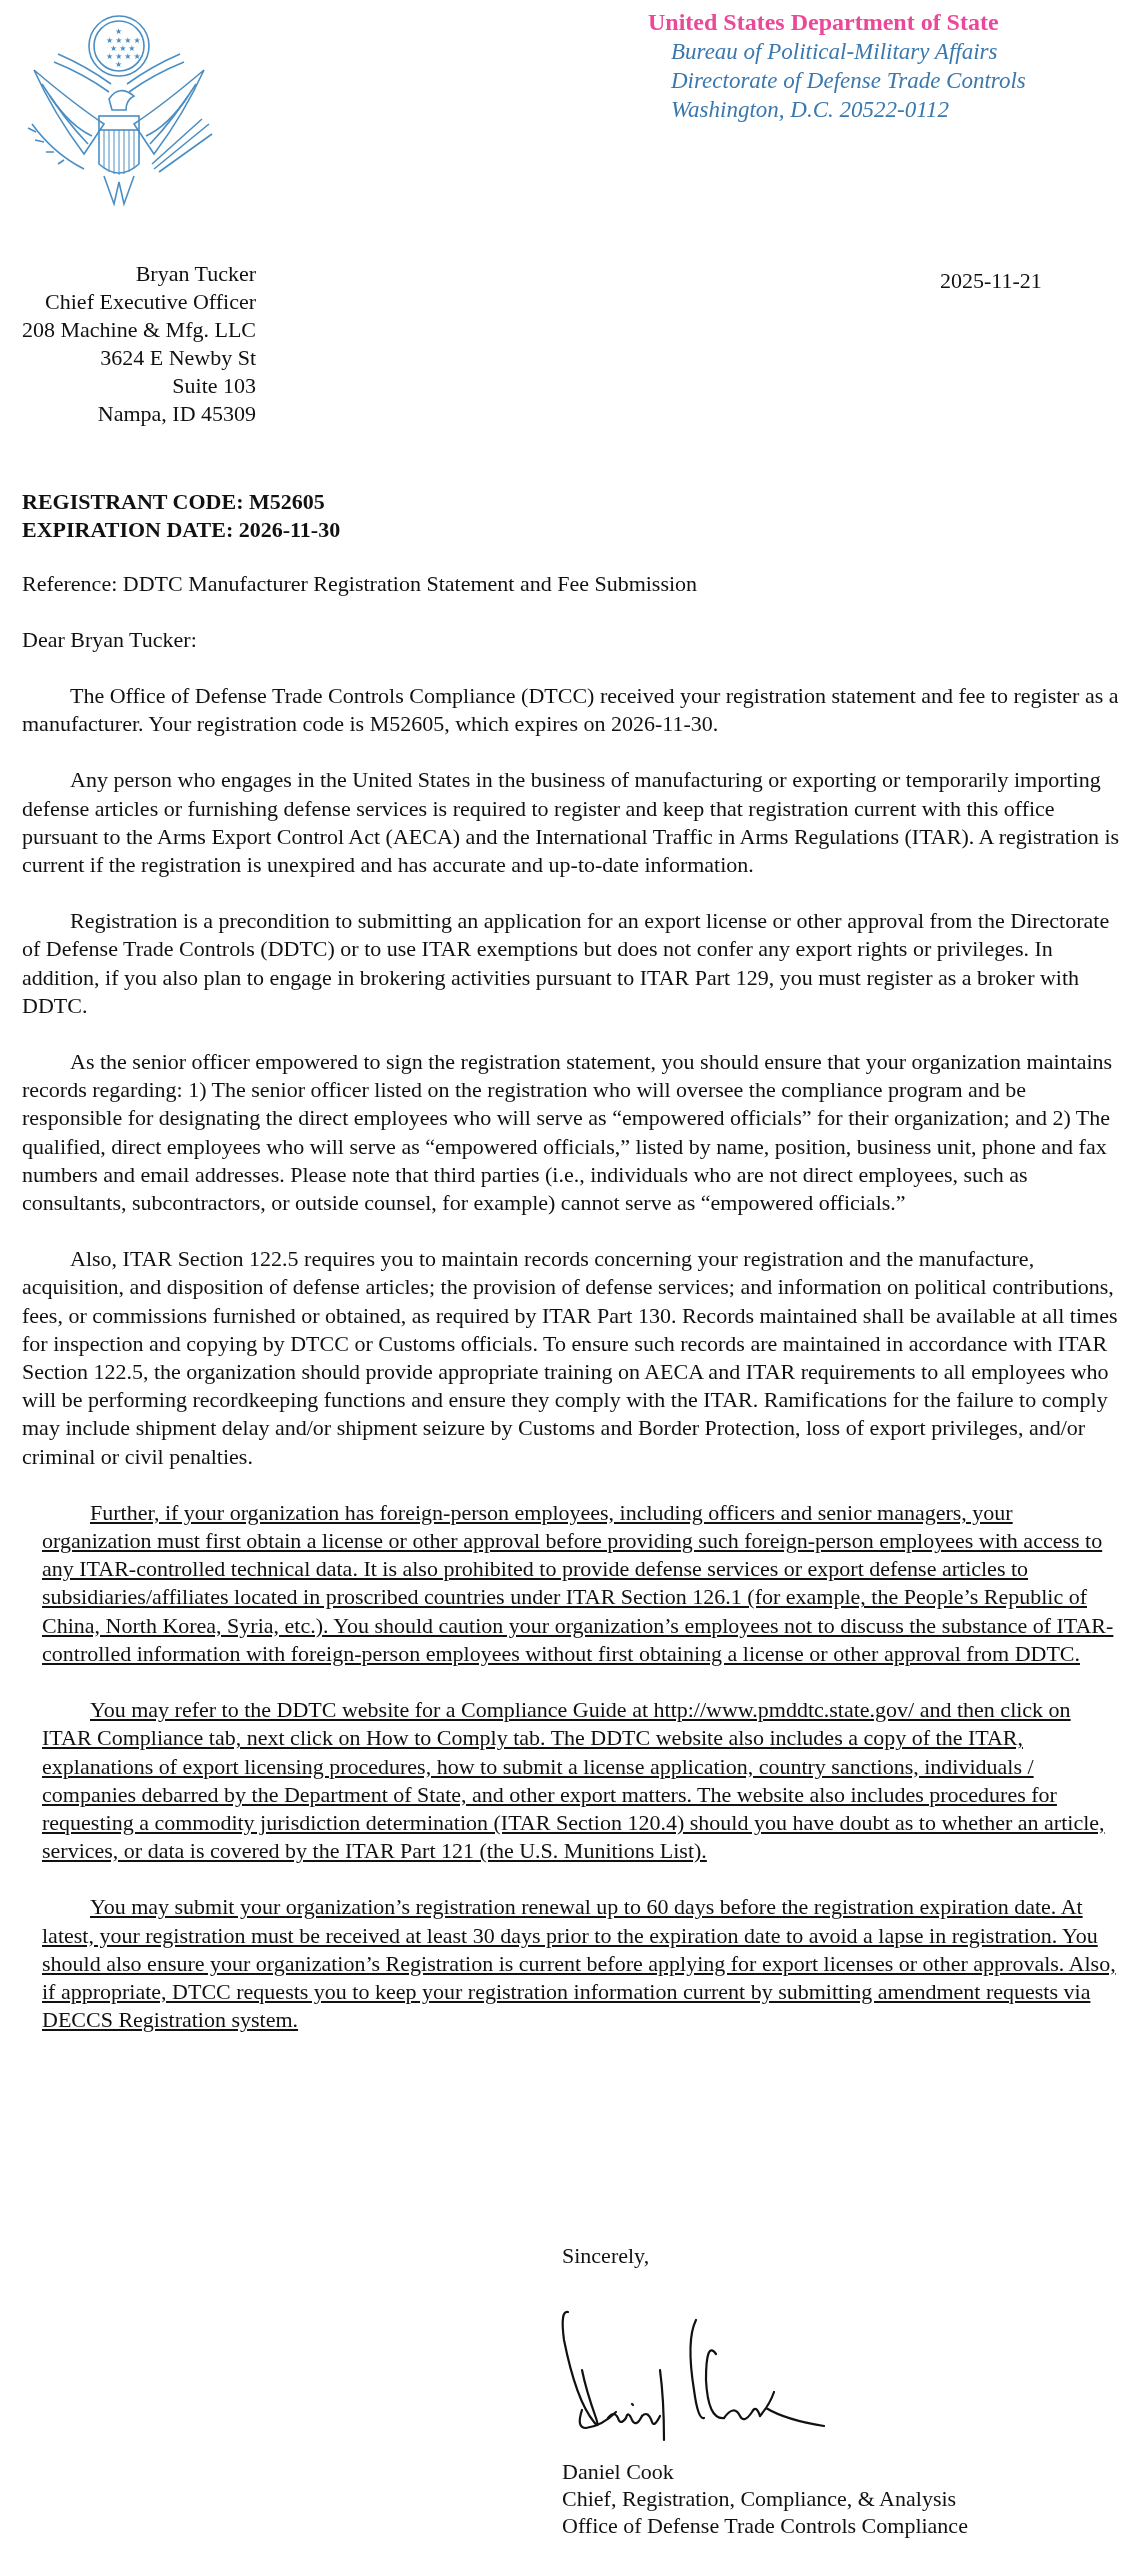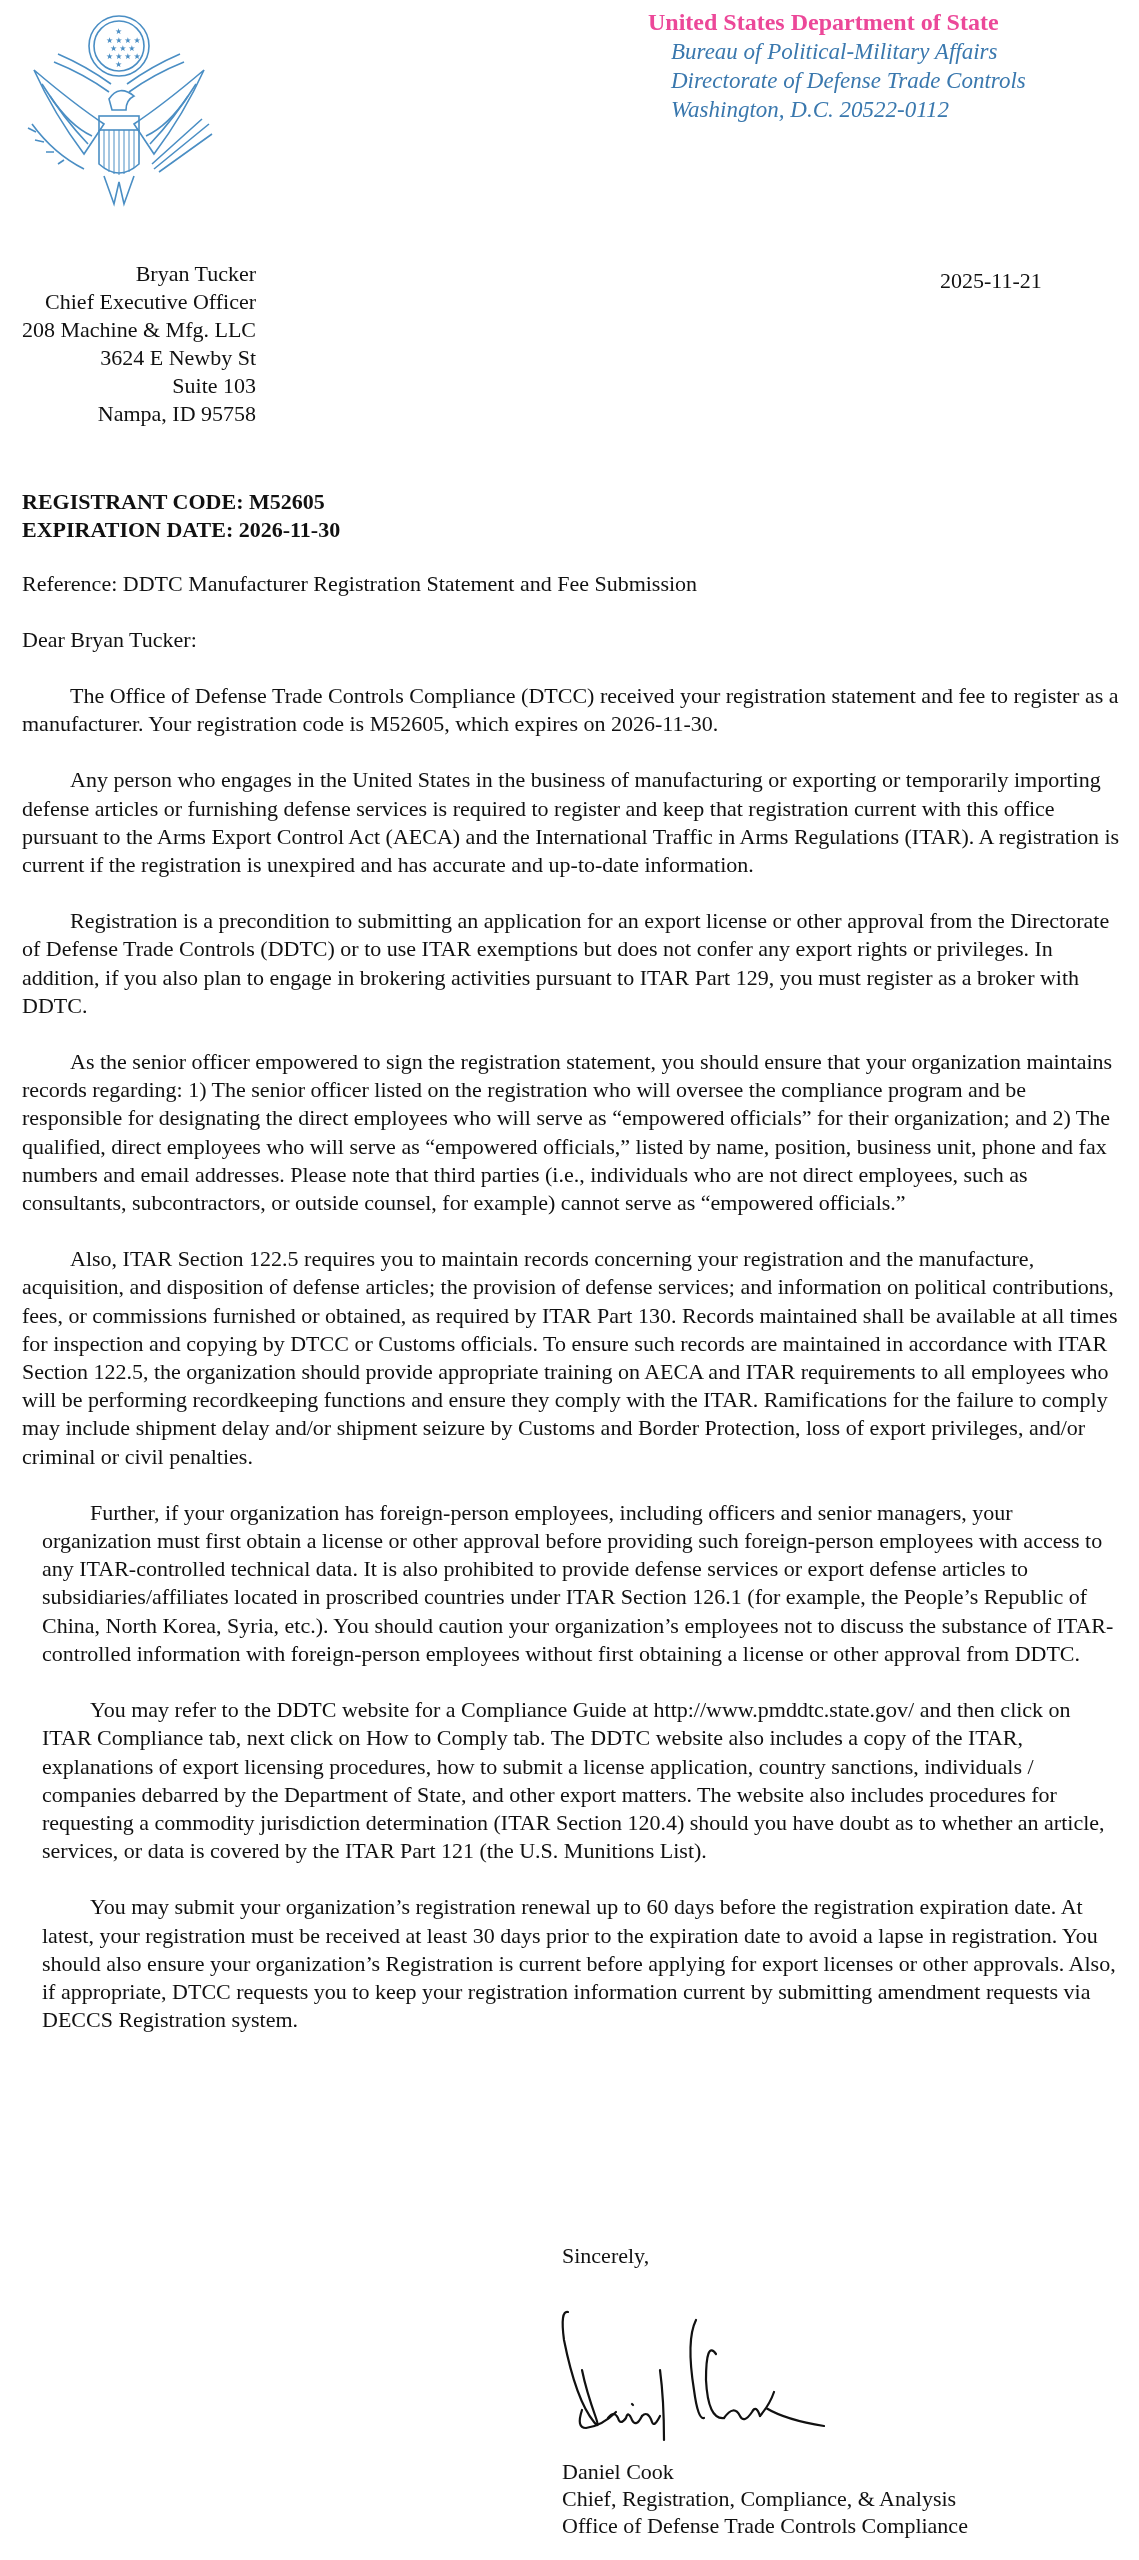--- a/index.html
+++ b/index.html
@@ -52,21 +52,21 @@
     top: 682px;
     width: 1100px;
     font-size: 22px;
     line-height: 28.2px;
   }
   .body-text p {
     margin: 0 0 28px 0;
     text-indent: 48px;
     text-align: left;
   }
-  .body-text p.shift { padding-left: 20px; }
+  .body-text p.shift { padding-left: 20px; text-decoration: underline; }
 
   .closing {
     position: absolute;
     left: 562px;
     top: 2242px;
     font-size: 22px;
     line-height: 28px;
   }
   .signature {
     position: absolute;
@@ -142,21 +142,21 @@
 </div>
 
 <div class="date">2025-11-21</div>
 
 <div class="block address">
   <div>Bryan Tucker</div>
   <div>Chief Executive Officer</div>
   <div>208 Machine &amp; Mfg. LLC</div>
   <div>3624 E Newby St</div>
   <div>Suite 103</div>
-  <div>Nampa, ID 95758</div>
+  <div>Nampa, ID 45309</div>
 </div>
 
 <div class="block codes">
   <div>REGISTRANT CODE: M52605</div>
   <div>EXPIRATION DATE: 2026-11-30</div>
 </div>
 
 <div class="block reference">Reference:  DDTC Manufacturer Registration Statement and Fee Submission</div>
 <div class="block salutation">Dear Bryan Tucker:</div>
 

